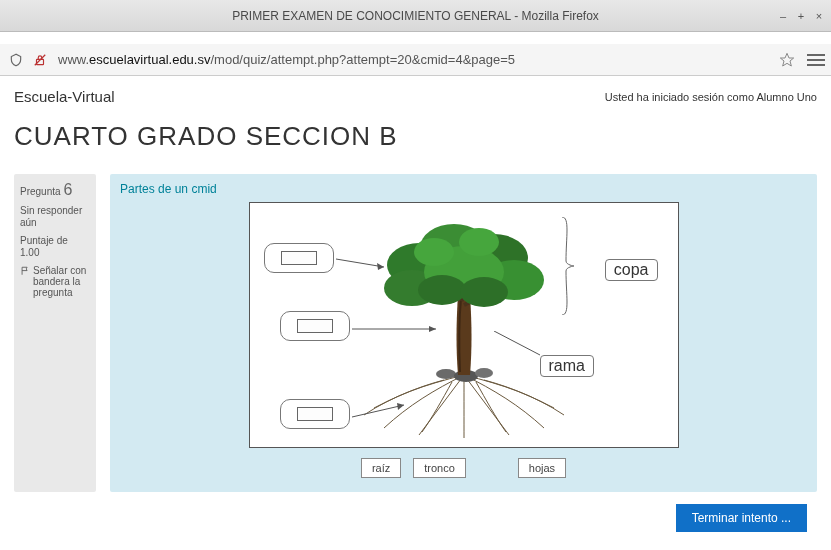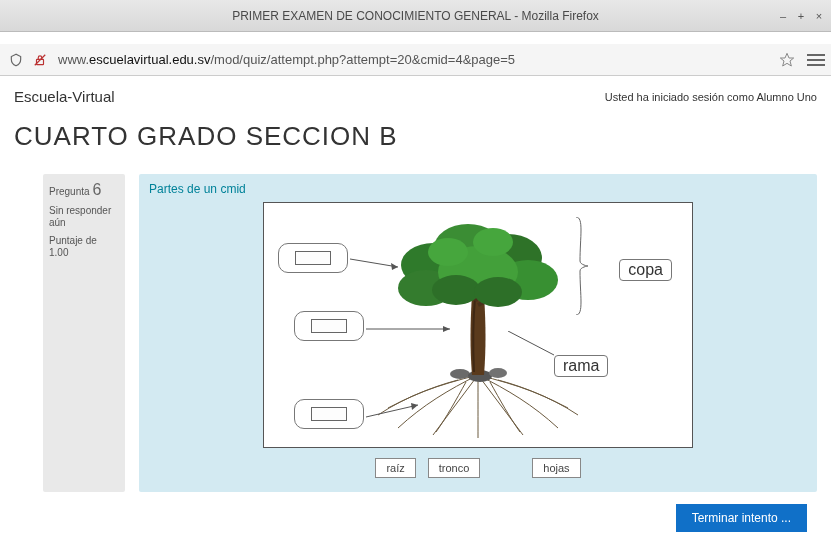--- a/index.html
+++ b/index.html
@@ -24,21 +24,21 @@
     
     .page { padding: 12px 14px 0; }
     .site-header { display:flex; justify-content:space-between; align-items:center; margin-bottom: 16px;}
     .site-name { font-size: 15px; color:#333;}
     .login-status { font-size: 11px; color:#333;}
     .page-title { font-size: 26px; font-weight: 300; color:#333; letter-spacing: 1px; margin-bottom: 22px;}
     
     .quiz-wrap { display:flex; gap: 14px; }
     
     
-    .qinfo { width: 82px; background: #e9e9e9; padding: 6px 6px 8px; font-size: 10px; color:#555; border-radius:2px;margin-left:29px;}
+    .qinfo { width: 82px; background: #e9e9e9; padding: 6px 6px 8px; font-size: 10px; color:#555; border-radius:2px;}
     .qinfo .qnum { margin-bottom: 4px; }
     .qinfo .qnum .num { font-size: 16px; color:#666; }
     .qinfo .line { margin-bottom: 6px; line-height: 1.2;}
     .flag-row { display:flex; gap:3px; align-items:flex-start; cursor:pointer;}
     .flag-row svg { width:10px; height:10px; flex:none; margin-top:1px;}
     
     
     .qbody { flex: 1; background: #d3eaf2; padding: 8px 10px 14px; border-radius: 2px; }
     .qtext { color: #008299; font-size: 12px; margin-bottom: 6px;}
     
@@ -119,20 +119,27 @@
   <h1 class="page-title">CUARTO GRADO SECCION B</h1>
 
   <div class="quiz-wrap">
 
     <div class="qinfo">
       <div class="qnum line">
         <span>Pregunta</span> <span class="num">6</span>
       </div>
       <div class="line">Sin responder aún</div>
       <div class="line">Puntaje de 1.00</div>
+      <div class="flag-row">
+        <svg viewBox="0 0 24 24" fill="none" stroke="#555" stroke-width="2">
+            <path d="M5 3v18"></path>
+            <path d="M5 3 h12 l-2 4 l2 4 H5"></path>
+          </svg>
+        <span>Señalar con bandera la pregunta</span>
+      </div>
     </div>
 
     <div class="qbody">
       <div class="qtext">Partes de un cmid</div>
 
       <div class="diagram-box">
 
         <svg class="tree" viewBox="0 0 280 230">
 
           <g stroke="#6b5a3f" stroke-width="1" fill="none">

